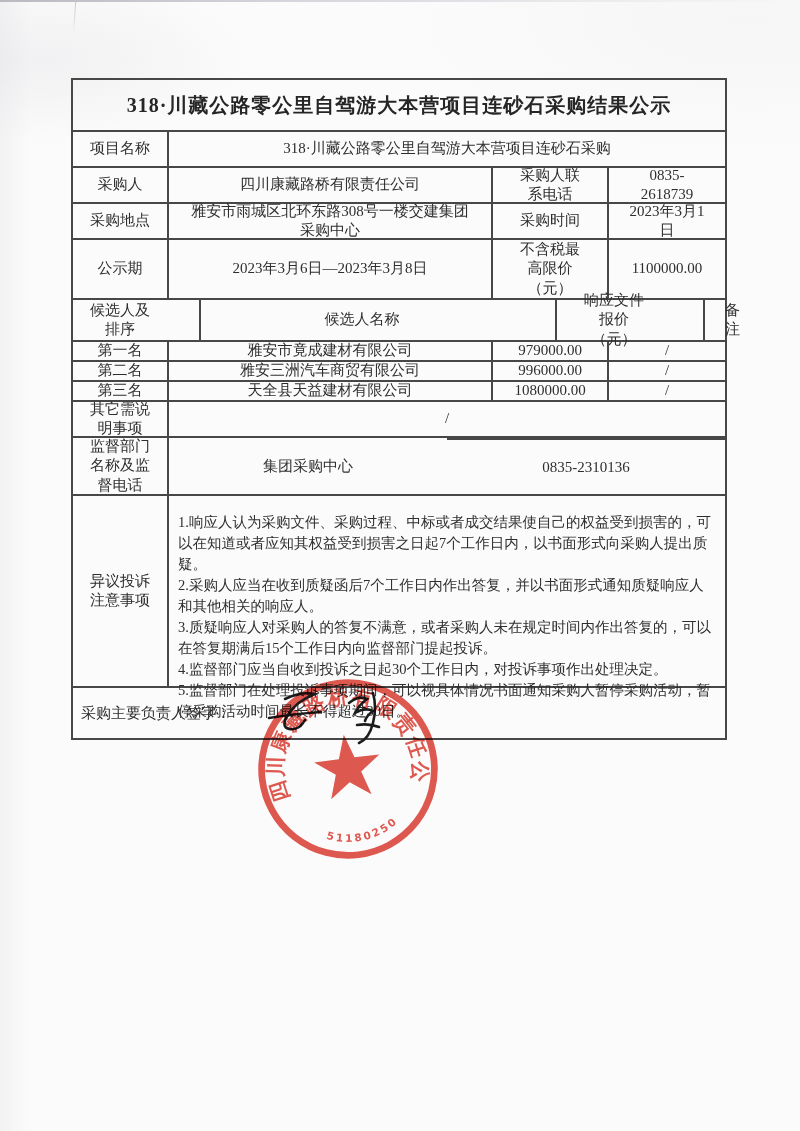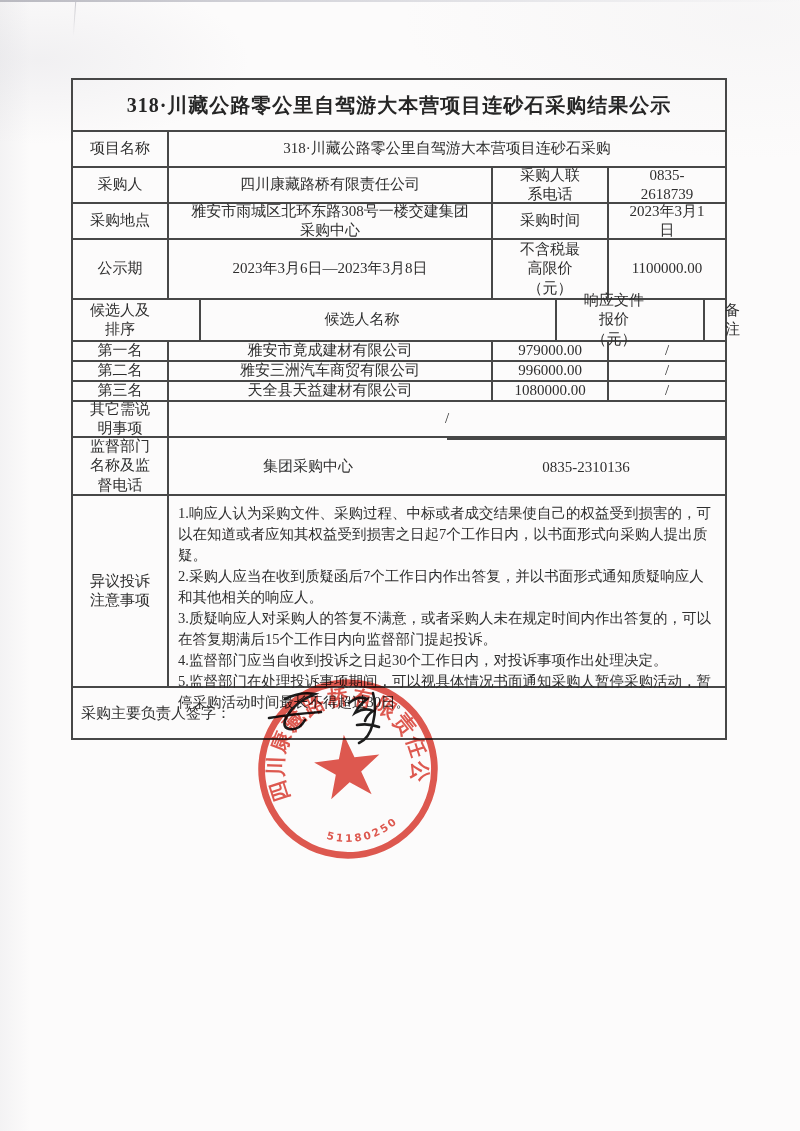--- a/index.html
+++ b/index.html
@@ -54,21 +54,21 @@
   .h-sign{height:50px;}
   .title-cell{
     flex:1;display:flex;align-items:center;justify-content:center;
     font-size:20px;font-weight:bold;letter-spacing:1px;color:#262626;
   }
   .sup-stack{flex:1;display:flex;flex-direction:row;border-left:2px solid #474747;}
   .sup-sub{flex:1;display:flex;align-items:center;justify-content:center;}
   .sup-sub + .sup-sub{border-top:2px solid #474747;}
   .notice-cell{
     align-items:flex-start;justify-content:flex-start;
-    text-align:left;padding:7px 9px;font-size:14.5px;line-height:1.45;
+    text-align:left;padding:16px 9px;font-size:14.5px;line-height:1.45;
     display:block;
   }
   .notice-cell div{margin:0;}
   .sign-row{display:flex;align-items:center;border-top:2px solid #474747;}
   .sign-label{padding-left:8px;font-size:15px;}
   .sign-svg{margin-left:32px;margin-top:6px;}
   
   .seal{
     position:absolute;left:252px;top:673px;width:192px;height:192px;
     transform:rotate(-7deg);

